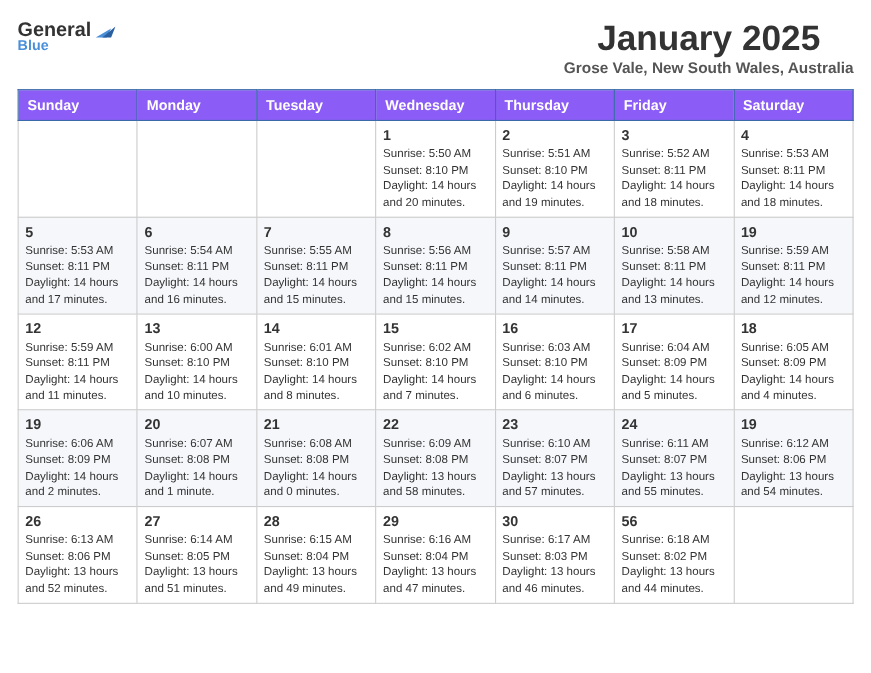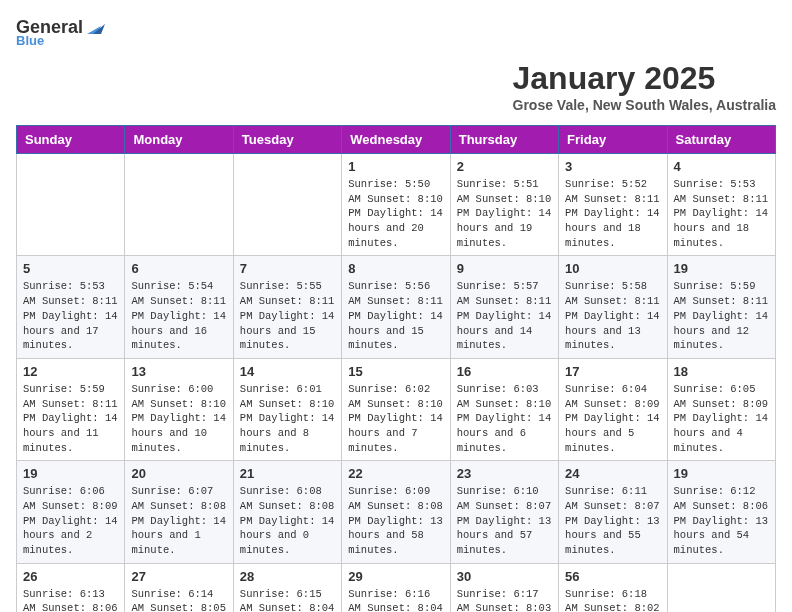--- a/index.html
+++ b/index.html
@@ -27,40 +27,39 @@
       color: #333;
       line-height: 1;
     }
     .logo-text-blue {
       font-size: 13px;
       font-weight: bold;
       color: #4a90d9;
       line-height: 1;
     }
     .title-section {
-      text-align: left;
-      margin-top: 44px;
+      text-align: center;
     }
     .month-title {
       font-size: 32px;
       font-weight: bold;
       color: #333;
     }
     .location-title {
       font-size: 14px;
       color: #555;
       font-weight: bold;
     }
     .calendar {
       width: 100%;
       border-collapse: collapse;
       border: 1px solid #ccc;
     }
     .calendar th {
-      background-color: #a21caf;
+      background-color: #8b5cf6;
       color: #fff;
       font-size: 13px;
       font-weight: bold;
       padding: 6px 8px;
       text-align: left;
       border: 1px solid #3a6aaa;
     }
     .calendar td {
       vertical-align: top;
       border: 1px solid #ccc;
@@ -75,21 +74,20 @@
     .day-number {
       font-size: 13px;
       font-weight: bold;
       color: #333;
       margin-bottom: 3px;
     }
     .day-info {
       font-size: 10.5px;
       color: #333;
       line-height: 1.4;
-      font-family: Liberation Mono, monospace;
     }
     .empty-cell {
       background: #f9f9f9;
     }
   </style>
 </head>
 <body>
 
 <div class="header">
   <div class="logo">

